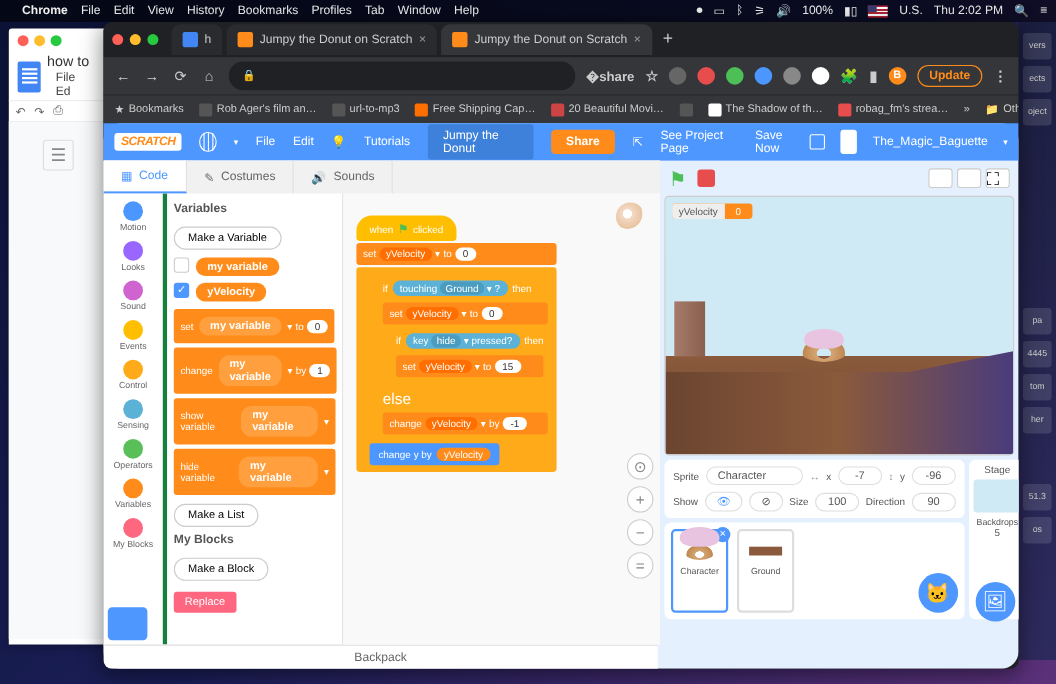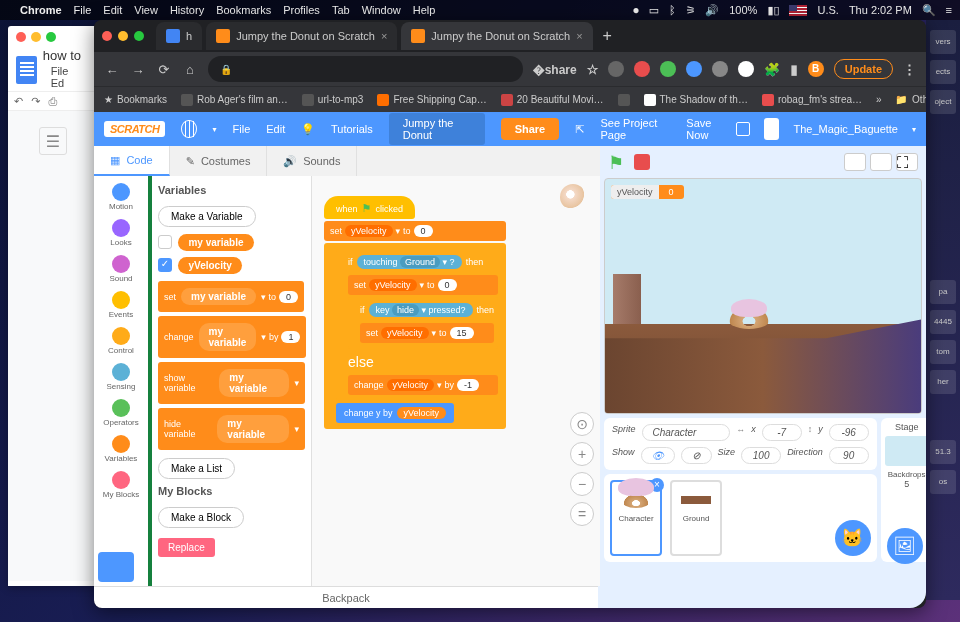--- a/index.html
+++ b/index.html
@@ -100,21 +100,21 @@
   .sc-btn{ width:22px;height:18px;border:1px solid #ccc;border-radius:3px;background:#fff;}
   .stage-canvas{ background:linear-gradient(180deg,#cfeaf4 0%,#cfeaf4 62%,#8b5a3c 62%,#6b4530 100%); height:236px; border-radius:4px; position:relative; overflow:hidden; border:1px solid #ccc;}
   .monitor{ position:absolute; top:6px; left:6px; background:#ff8c1a; color:#fff; font-size:9px; border-radius:3px; display:flex; align-items:center;}
   .monitor .lbl{ background:#eee; color:#555; padding:2px 6px; border-radius:3px 0 0 3px;}
   .monitor .val{ padding:2px 10px;}
   .pillar{ position:absolute; left:8px; bottom:38%; width:28px; height:50px; background:linear-gradient(90deg,#a67b6a,#8a5f4e);}
   .ground{ position:absolute; bottom:0; left:0; right:0; height:40%; background:linear-gradient(90deg,#6b4530,#8b5a3c 50%,#4a3c7c); clip-path:polygon(0 20%,70% 20%,100% 0,100% 100%,0 100%);}
   .donut{ position:absolute; bottom:36%; left:38%; width:48px; height:26px; background:radial-gradient(ellipse at 50% 70%,transparent 0,transparent 18%,#d4a574 20%,#c08850 55%,transparent 58%); border-radius:50%;}
   .donut::after{ content:''; position:absolute; top:-4px; left:6px; right:6px; height:18px; background:#e8c4e0; border-radius:50% 50% 40% 40%;}
   .sprite-info{ background:#fff; border-radius:6px; padding:6px 8px; font-size:9px; color:#555; display:flex; flex-direction:column; gap:6px;}
-  .info-row{ display:flex; gap:6px;font-style:italic;}
+  .info-row{ display:flex; align-items:center; gap:6px;}
   .info-row .fld{ background:#fff; border:1px solid #ddd; border-radius:12px; padding:2px 10px; font-size:10px; min-width:40px; text-align:center;}
   .info-row .sep{ color:#888;}
   .sprite-info-wrap{ display:flex; gap:4px;}
   .sprite-panel{ flex:1; background:#fff; border-radius:6px; padding:6px; display:flex; gap:8px;}
   .sprite-tile{ width:52px; border:2px solid #4d97ff; border-radius:4px; padding:4px; text-align:center; font-size:8px; color:#555; position:relative;}
   .sprite-tile.unsel{ border-color:#ddd;}
   .sprite-tile .thumb{ height:28px; display:flex; align-items:center; justify-content:center;}
   .del-x{ position:absolute; top:-4px; right:-4px; width:14px;height:14px;background:#4d97ff;color:#fff;border-radius:50%;font-size:10px;line-height:14px;}
   .ground-thumb{ width:30px;height:8px;background:#8b5a3c;}
   .stage-panel{ width:58px; background:#fff; border-radius:6px; padding:4px; text-align:center; font-size:9px; color:#555;}

